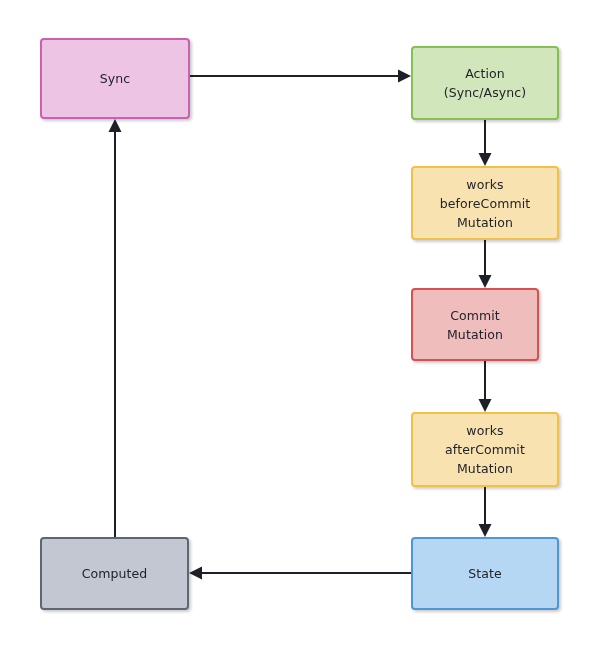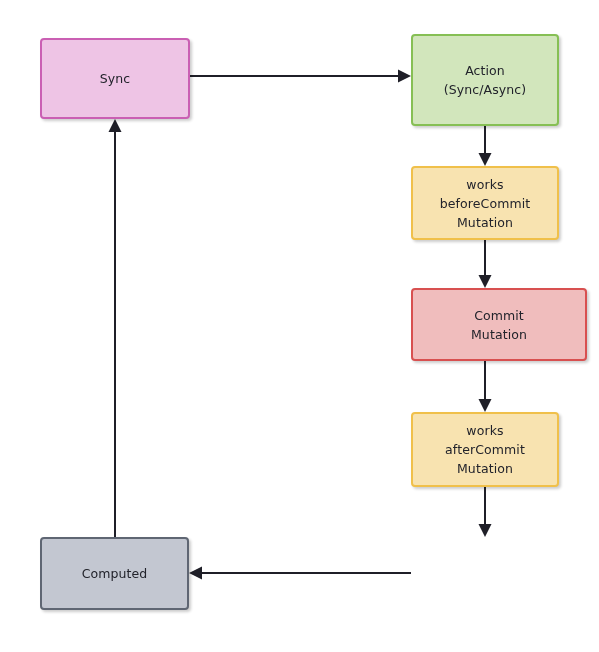--- a/index.html
+++ b/index.html
@@ -32,23 +32,23 @@
     color: #22232b;
     letter-spacing: 0.1px;
     box-shadow: 2px 2px 3px rgba(0,0,0,0.20);
   }
   .node .node-label {
     white-space: pre-line;
     padding: 0 6px;
   }
   
   #node-view      { left: 40px;  top: 38px;  width: 150px; height: 81px; }
-  #node-action    { left: 411px; top: 34px;  width: 148px; height: 92px; }
+  #node-action    { left: 411px; top: 46px;  width: 148px; height: 74px; }
   #node-before    { left: 411px; top: 166px; width: 148px; height: 74px; }
-  #node-commit    { left: 411px; top: 288px; width: 176px; height: 73px; }
+  #node-commit    { left: 411px; top: 288px; width: 128px; height: 73px; }
   #node-after     { left: 411px; top: 412px; width: 148px; height: 75px; }
   #node-state     { left: 411px; top: 537px; width: 148px; height: 73px; }
   #node-computed  { left: 40px;  top: 537px; width: 149px; height: 73px; align-items: center; }
 
   .edge {
     position: absolute;
   }
   .edge svg { display: block; overflow: visible; }
 </style>
 </head>
@@ -124,18 +124,21 @@
     <span class="node-label">Commit
 Mutation</span>
   </div>
 
   <div class="node" id="node-after" style="background: rgb(248, 227, 176); border-color: rgb(240, 192, 74); color: rgb(34, 35, 43);">
     <span class="node-label">works
 afterCommit
 Mutation</span>
   </div>
 
+  <div class="node" id="node-state" style="background: rgb(182, 215, 244); border-color: rgb(77, 150, 217); color: rgb(34, 35, 43);">
+    <span class="node-label">State</span>
+  </div>
 
   <div class="node" id="node-computed" style="background: rgb(195, 199, 209); border-color: rgb(95, 102, 115); color: rgb(34, 35, 43);">
     <span class="node-label">Computed</span>
   </div>
 
 </div>
 
 </body></html>

